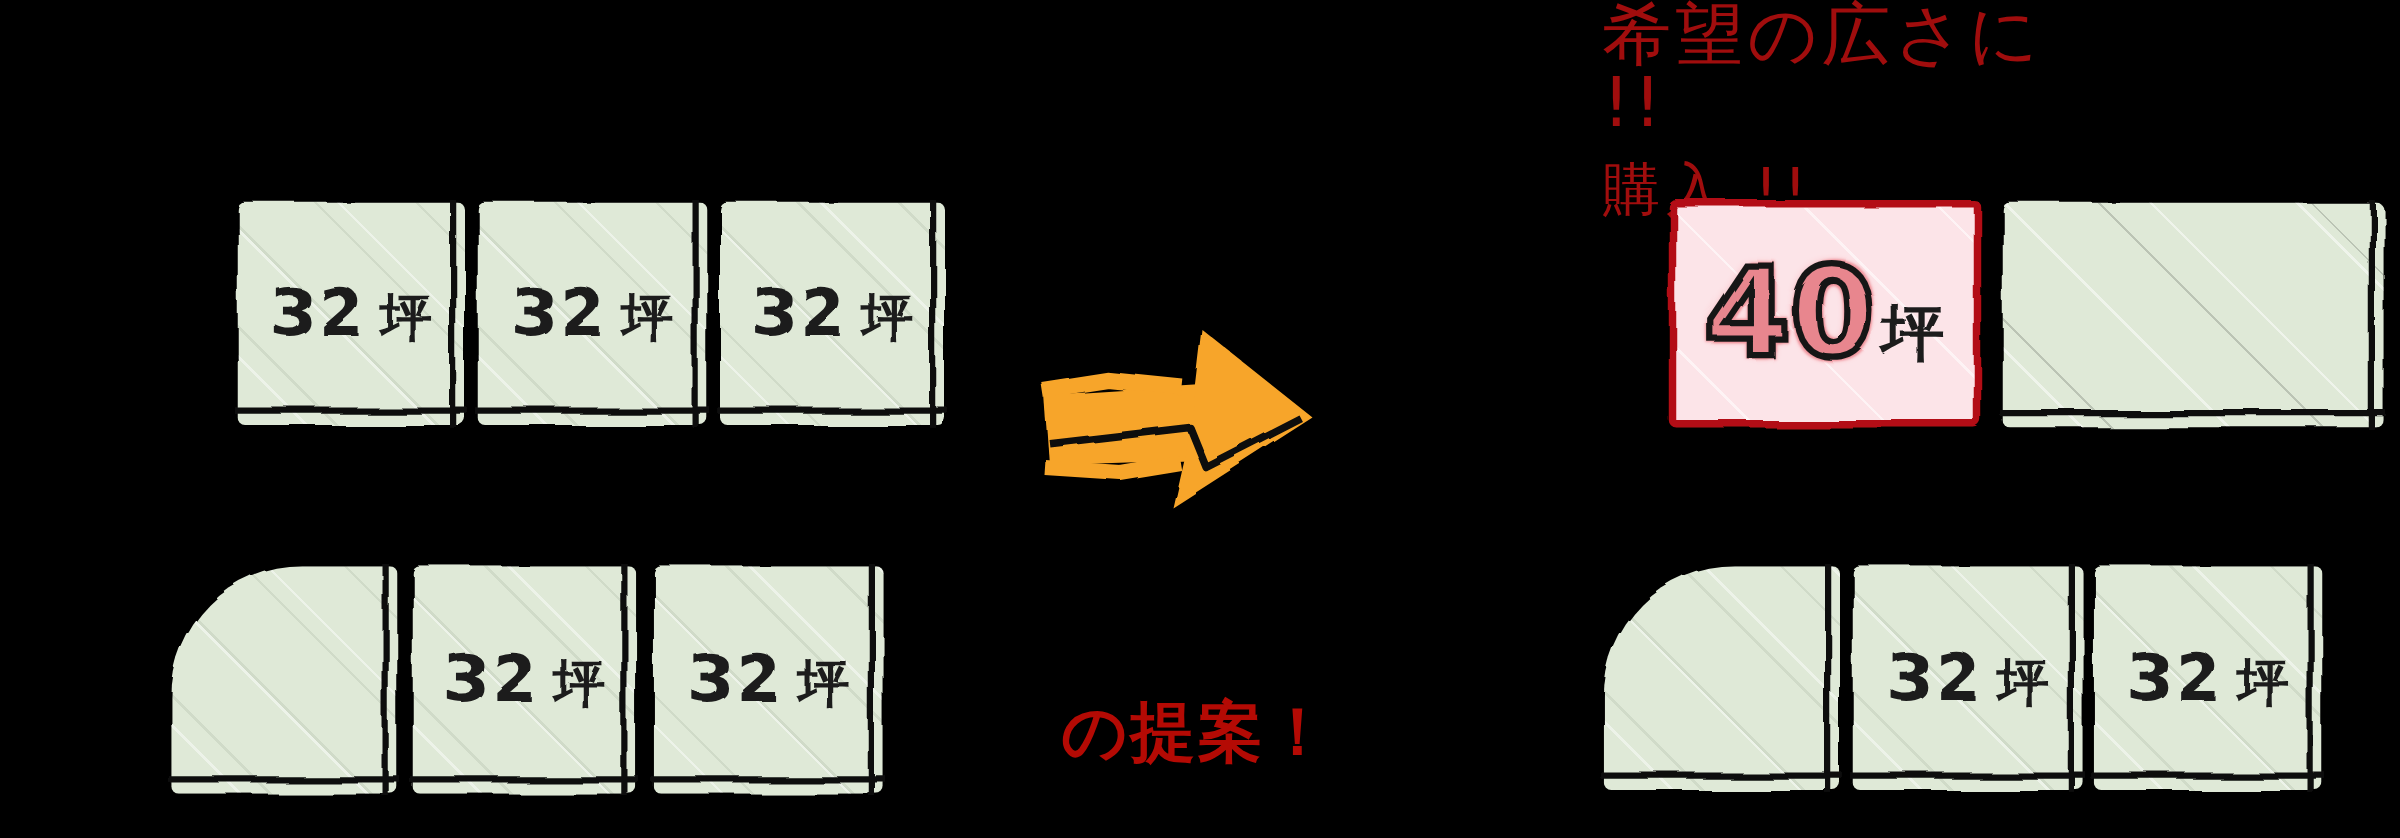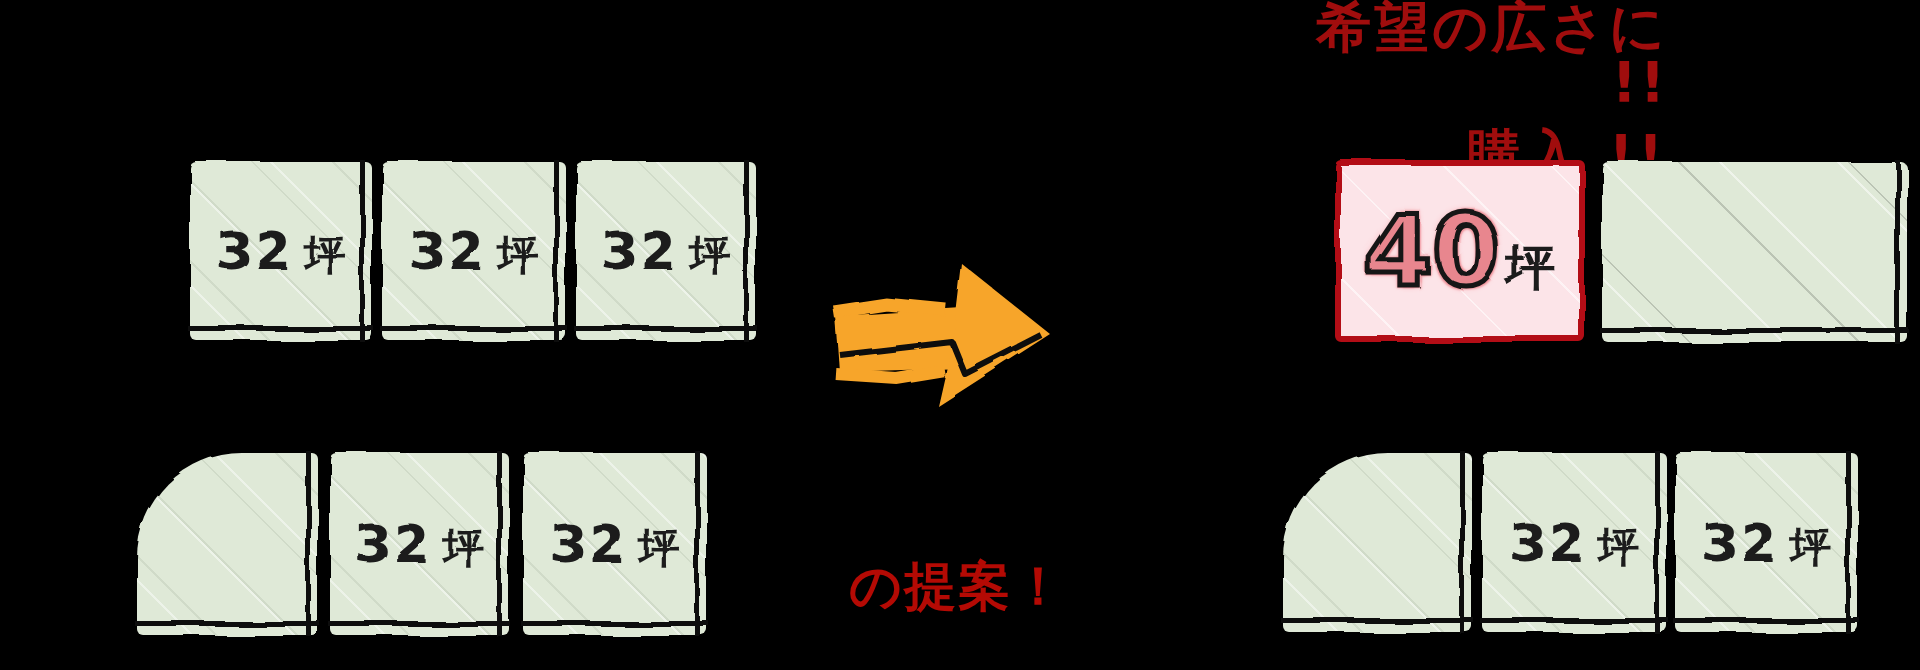--- a/index.html
+++ b/index.html
@@ -64,25 +64,25 @@
     font-size:42px;font-weight:700;color:var(--label-black);margin-left:11px;
   }
   .lbl .n40{
     font-size:98px;font-weight:700;color:var(--salmon);
     -webkit-text-stroke:5px #161616;
     text-shadow:0 0 7px var(--salmon-glow),3px 3px 2px var(--salmon-glow),
                 -3px 3px 2px var(--salmon-glow),3px -3px 2px var(--salmon-glow);
   }
   .lbl .u40{font-size:50px;font-weight:700;color:var(--label-black);margin-left:6px;}
   .headline{
-    position:absolute;left:1282px;top:0;width:386px;text-align:right;
-    color:var(--heading-red);font-weight:700;
+    position:absolute;left:1282px;top:0;width:386px;text-align:left;
+    color:var(--heading-red);font-weight:400;
   }
   .headline .l1{font-size:55px;letter-spacing:3px;line-height:1.0;}
-  .headline .l2{font-size:54px;letter-spacing:5px;line-height:1.0;margin-top:18px;}
+  .headline .l2{font-size:46px;letter-spacing:5px;line-height:1.0;margin-top:18px;}
   .pro-wrap{position:absolute;left:843px;top:438px;}
   .proposal{
     position:absolute;left:849px;top:560px;
     color:var(--proposal-red);font-weight:700;font-size:52px;letter-spacing:2px;line-height:1;
   }
   .arrow-wrap{position:absolute;left:826px;top:254px;}
 </style>
 </head>
 <body>
 

